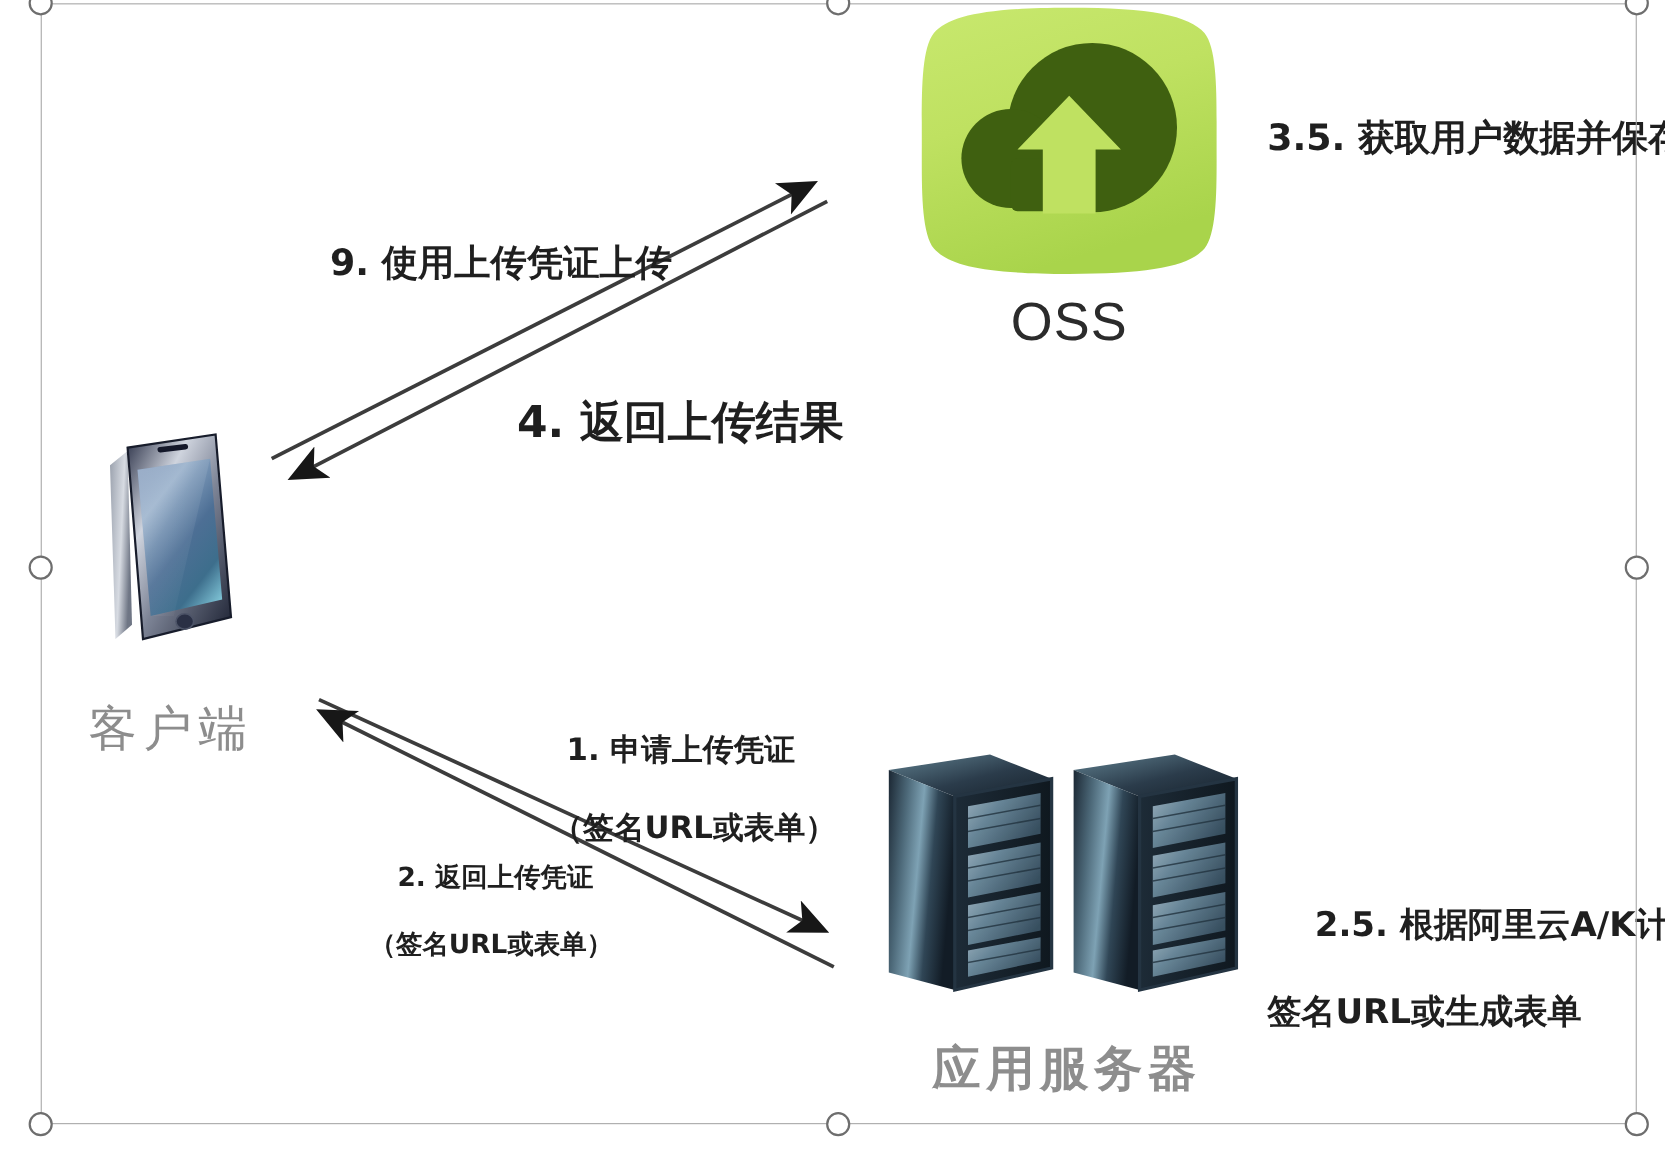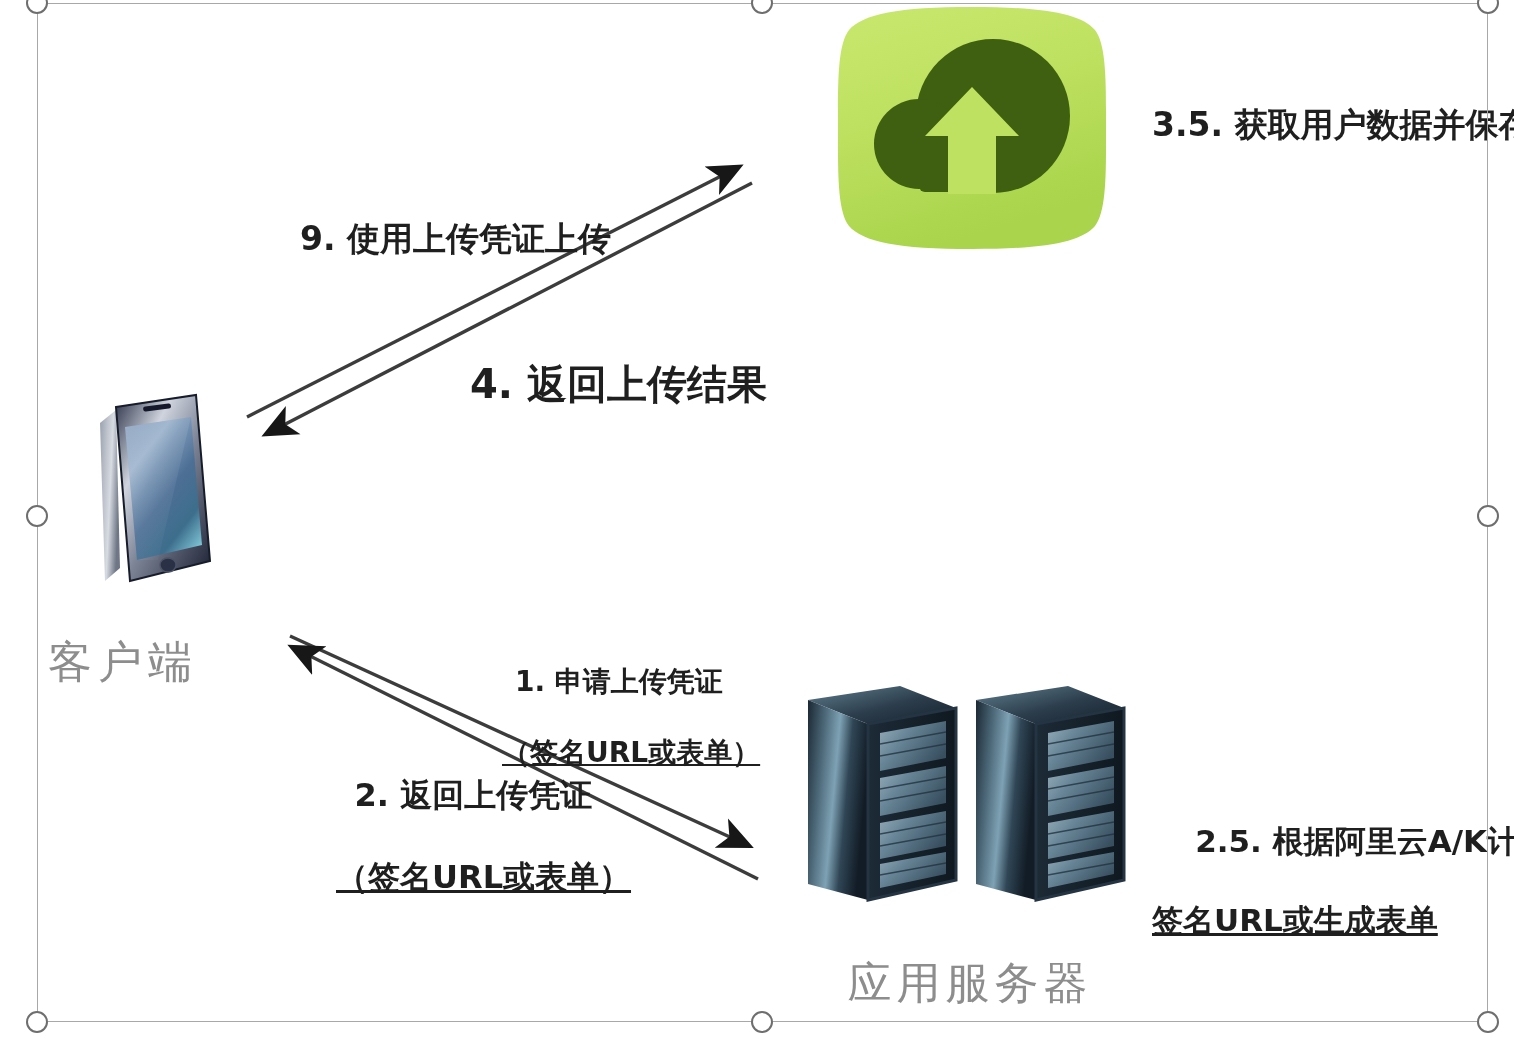--- a/index.html
+++ b/index.html
@@ -76,20 +76,21 @@
     margin-top: 14px;
     font-family: "Liberation Sans", "DejaVu Sans", sans-serif;
   }
 
   
   .phone-node {
     position: absolute;
     left: 48px;
     top: 385px;
     width: 215px;
+    text-align: center;
   }
   .phone-icon-wrap {
     width: 140px;
     height: 210px;
     margin: 0 auto;
     position: relative;
   }
   .phone-label {
     font-size: 44px;
     color: #8d8d8d;
@@ -110,43 +111,43 @@
   .server-icon-wrap {
     width: 340px;
     height: 240px;
     margin: 0 auto;
     position: relative;
   }
   .server-label {
     font-size: 44px;
     color: #8d8d8d;
     letter-spacing: 5px;
-    margin-top: 36px;
+    margin-top: 24px;
     font-family: "DejaVu Sans", "Liberation Sans", sans-serif;
-    font-weight: 400;
+    font-weight: 700;
   }
 
   
   .annot {
     position: absolute;
     color: #1f1f1f;
     font-weight: bold;
     font-family: "DejaVu Sans", "Liberation Sans", sans-serif;
     line-height: 1.28;
     white-space: pre;
   }
 
   #annot-35   { left: 1152px; top: 104px;  font-size: 33px; }
   #annot-3    { left: 300px;  top: 218px;  font-size: 33px; }
   #annot-4    { left: 470px;  top: 359px;  font-size: 40px; }
   #annot-1    { left: 476px;  top: 628px;  font-size: 28px; }
-  #annot-2    { left: 310px;  top: 734px;  font-size: 32px; }
+  #annot-2    { left: 310px;  top: 751px;  font-size: 24px; text-align: center; }
   #annot-25   { left: 1152px; top: 782px;  font-size: 31px; }
 
-  .annot .line2 { display: block; padding-left: 26px; text-decoration: underline; }
+  .annot .line2 { display: block; padding-left: 26px; }
   #annot-25 .line2 { padding-left: 0; }
 </style>
 </head>
 <body>
 
 <div id="canvas">
 
   <svg id="arrows" viewBox="0 0 1514 1046">
     <defs>
       <marker id="ah" markerWidth="11" markerHeight="11" refX="7" refY="5.5" orient="auto" markerUnits="strokeWidth">
@@ -194,20 +195,21 @@
 
         <g fill="#3f6010">
           <circle cx="157" cy="112" r="77"></circle>
           <circle cx="83" cy="140" r="45"></circle>
           <rect x="83" y="140" width="80" height="48" rx="6"></rect>
         </g>
 
         <path d="M136,83 L183,132 L160,132 L160,190 L112,190 L112,132 L89,132 Z" fill="#bfe161"></path>
       </svg>
     </div>
+    <div class="oss-label">OSS</div>
   </div>
 
   <div class="phone-node">
     <div class="phone-icon-wrap">
       <svg width="140" height="210" viewBox="0 0 140 210">
         <defs>
           <linearGradient id="bezel" x1="0" y1="0" x2="1" y2="1">
             <stop offset="0%" stop-color="#2a3046"></stop>
             <stop offset="30%" stop-color="#cfd4de"></stop>
             <stop offset="55%" stop-color="#7d8496"></stop>

